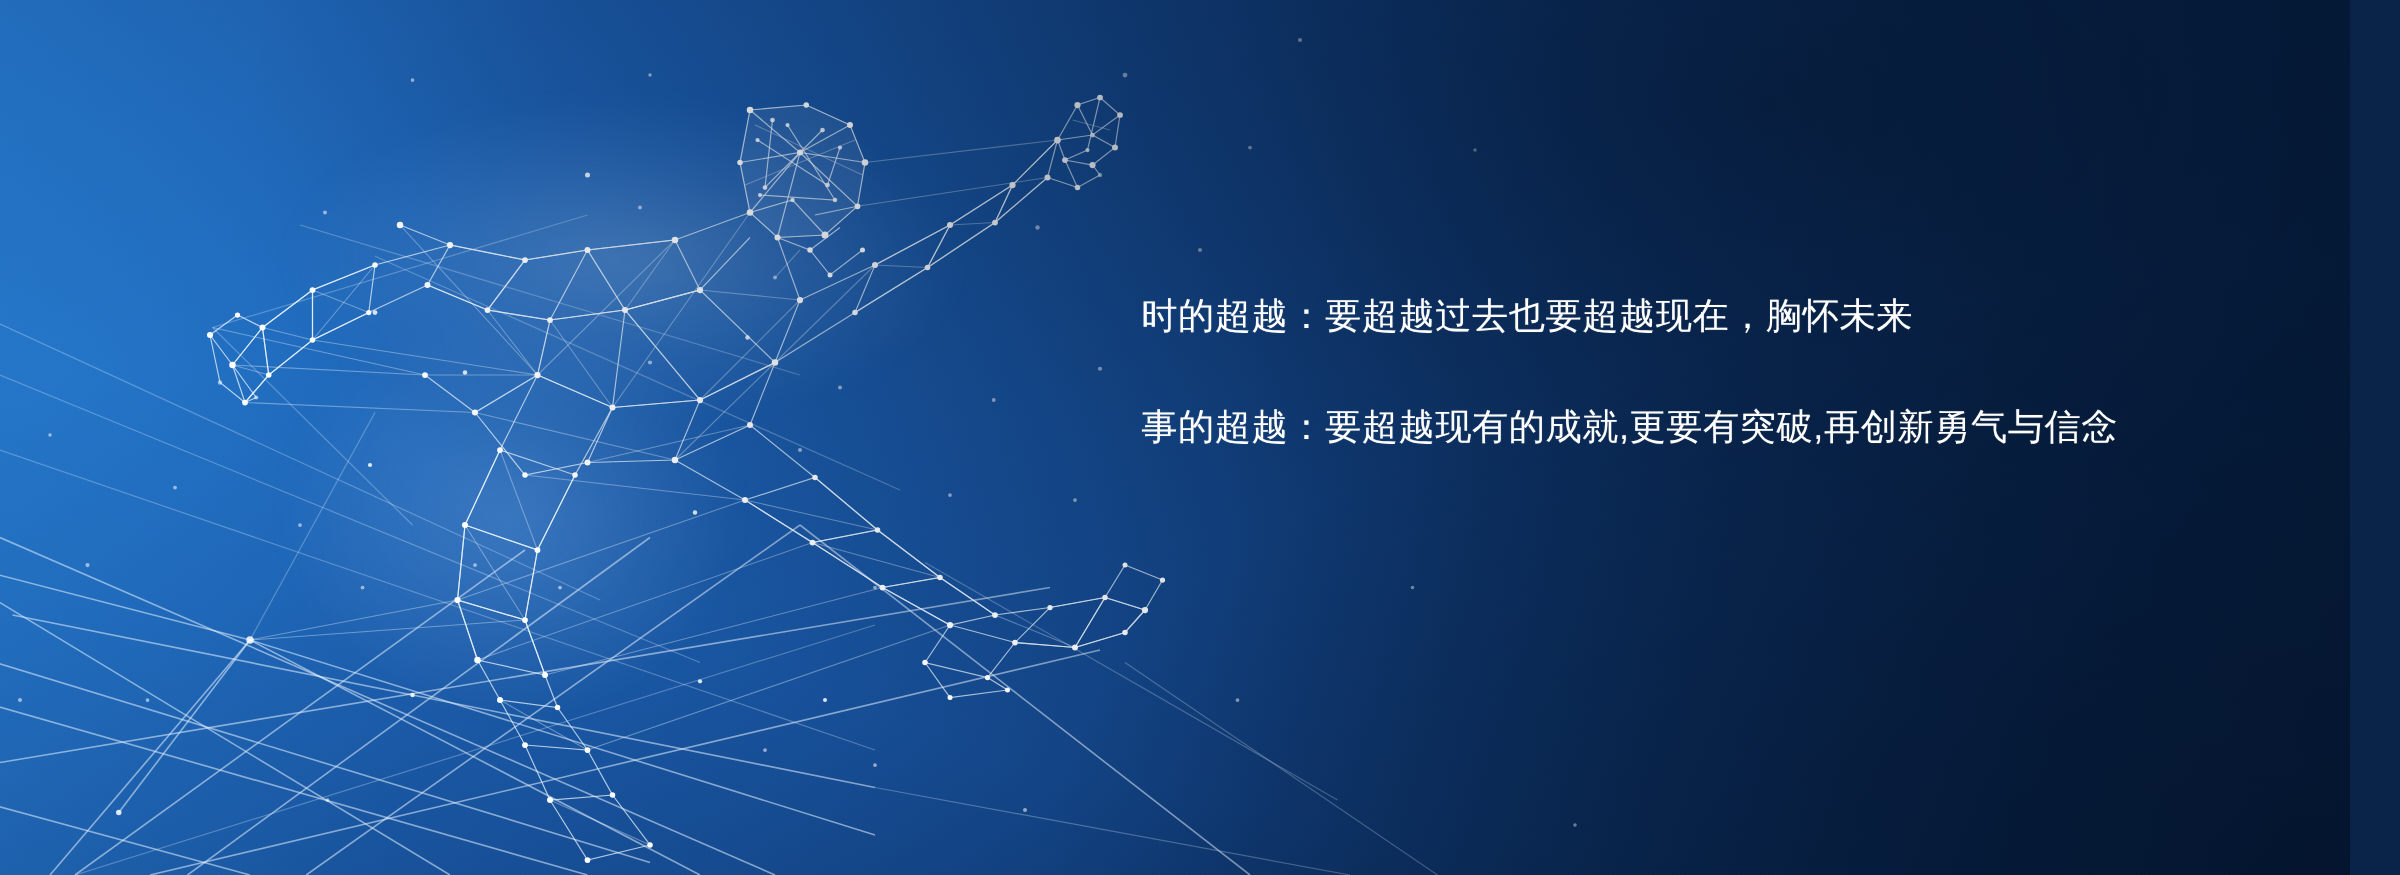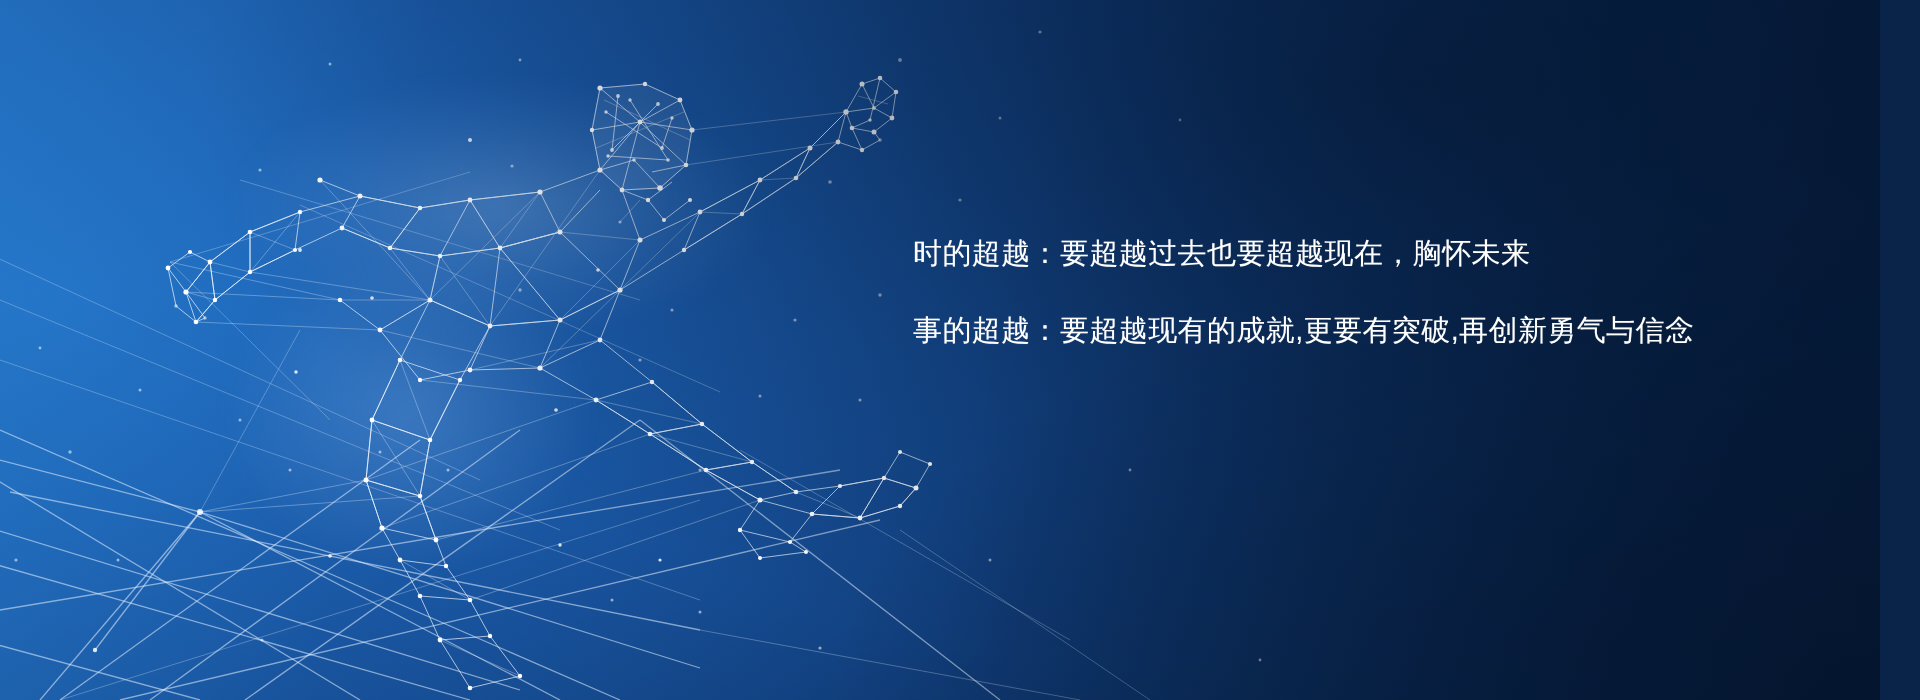--- a/index.html
+++ b/index.html
@@ -99,21 +99,21 @@
   }
   .quote-line {
     color: #ffffff;
     font-size: 29px;
     line-height: 1.05;
     letter-spacing: 0.4px;
     font-weight: 400;
     white-space: nowrap;
     text-shadow: 0 0 1px rgba(255,255,255,0.25);
   }
-  .quote-line + .quote-line { margin-top: 47px; }
+  .quote-line + .quote-line { margin-top: 59px; }
 </style>
 </head>
 <body>
 
 <div id="banner">
 
   <div class="bg-base"></div>
   <div class="bg-sheen"></div>
   <div class="runner-glow"></div>
 

